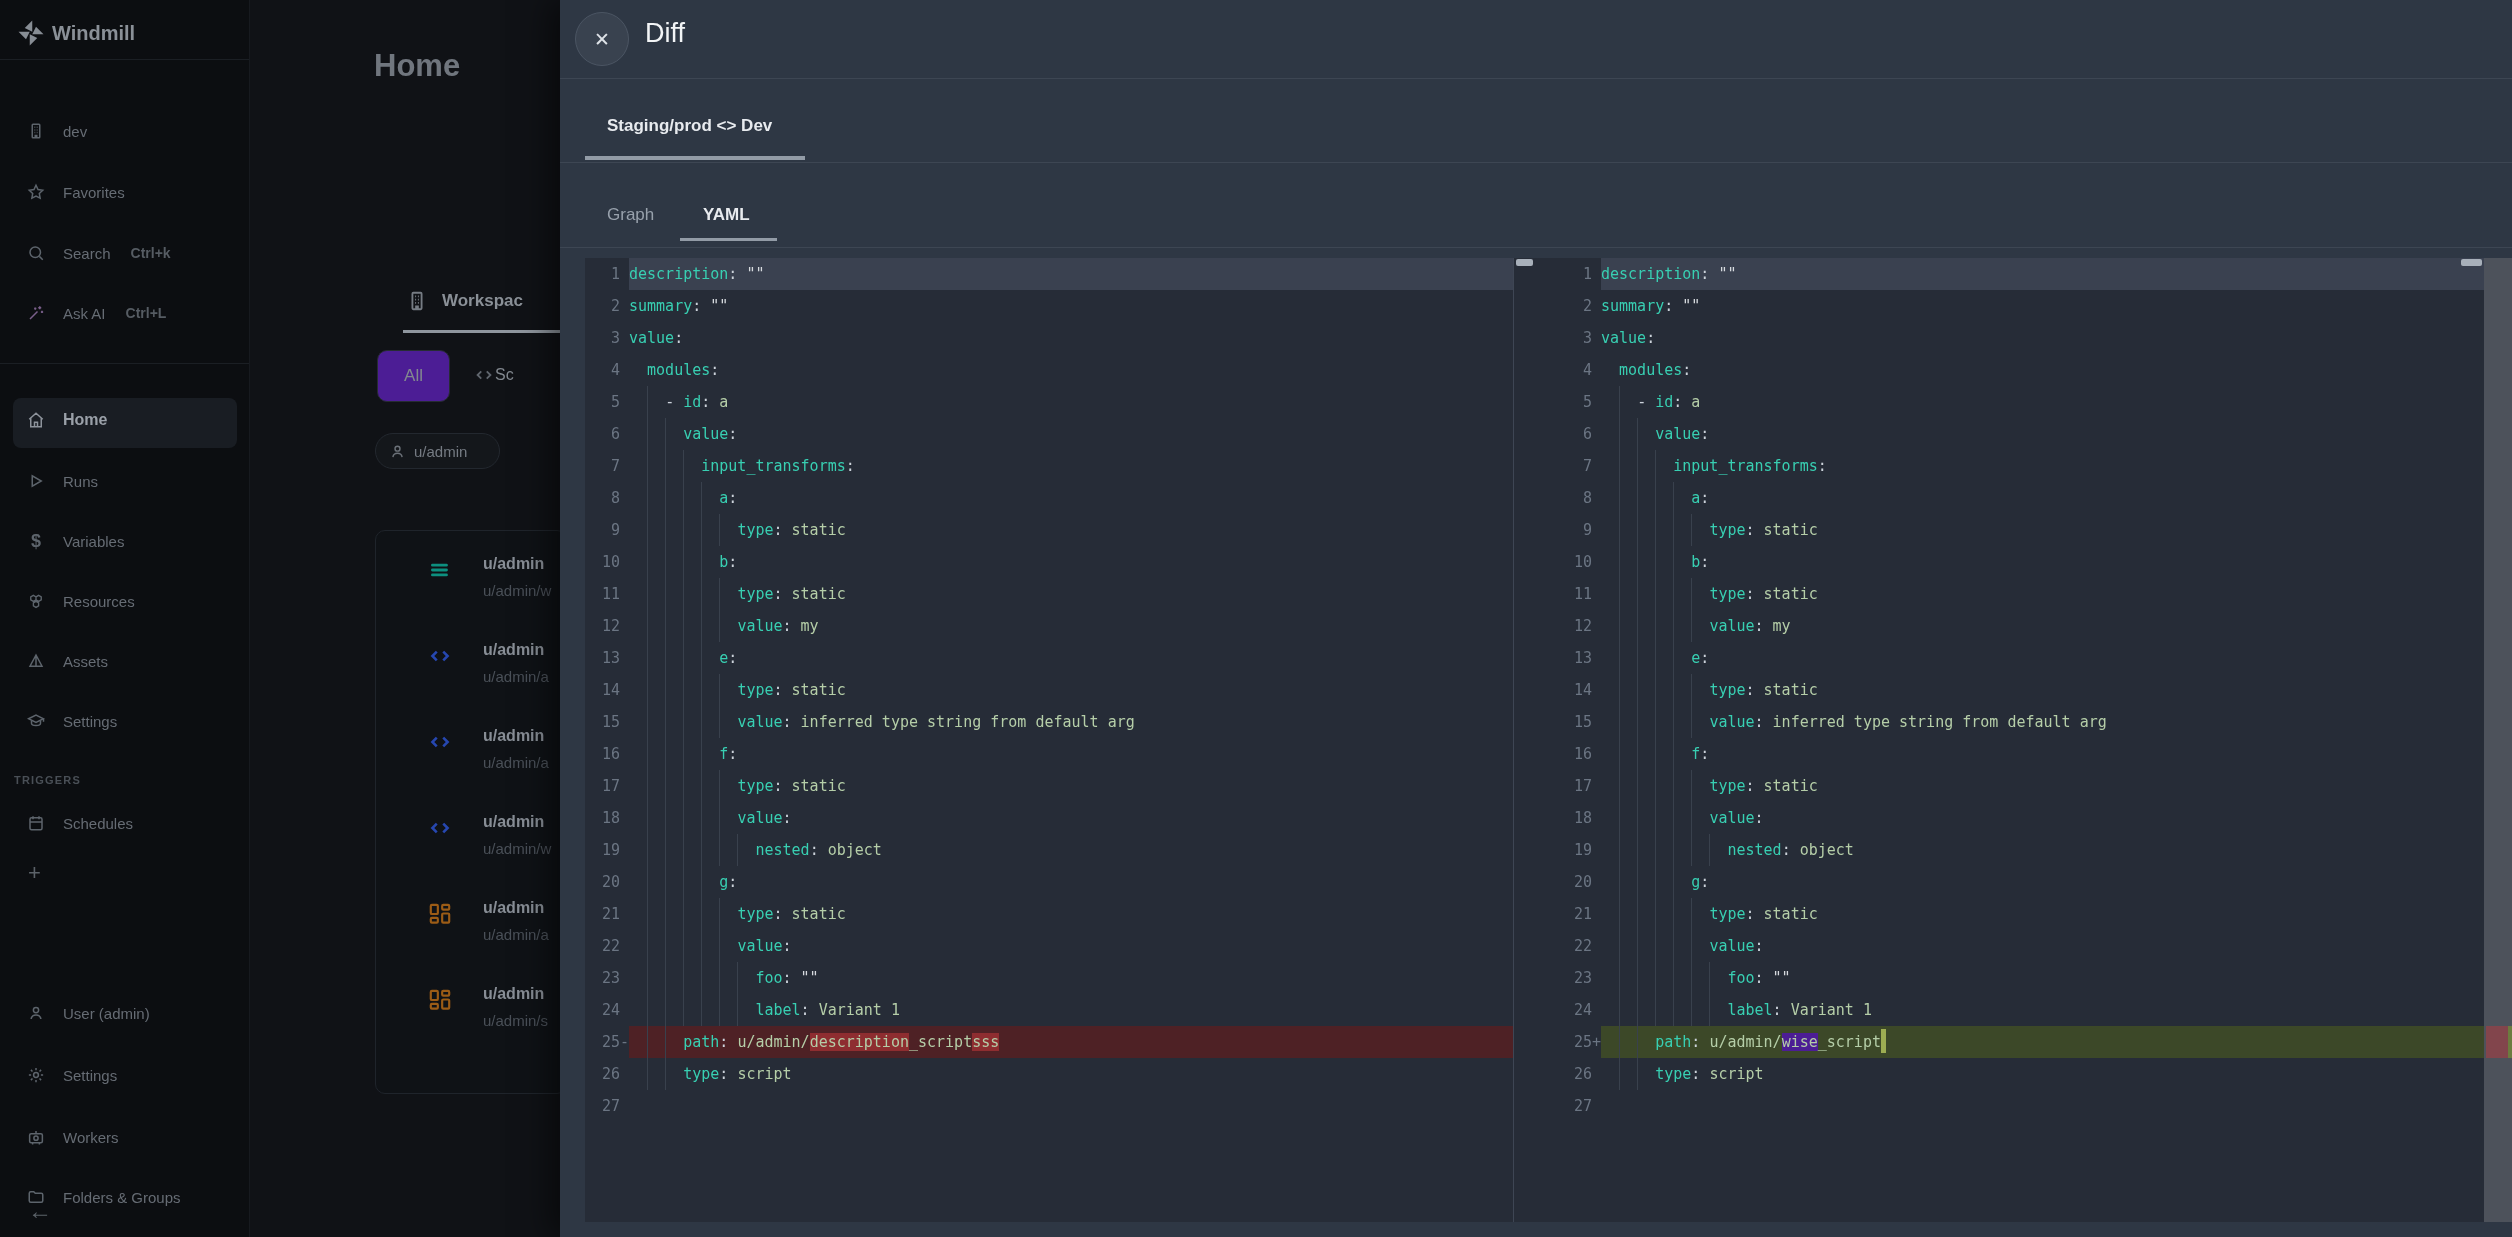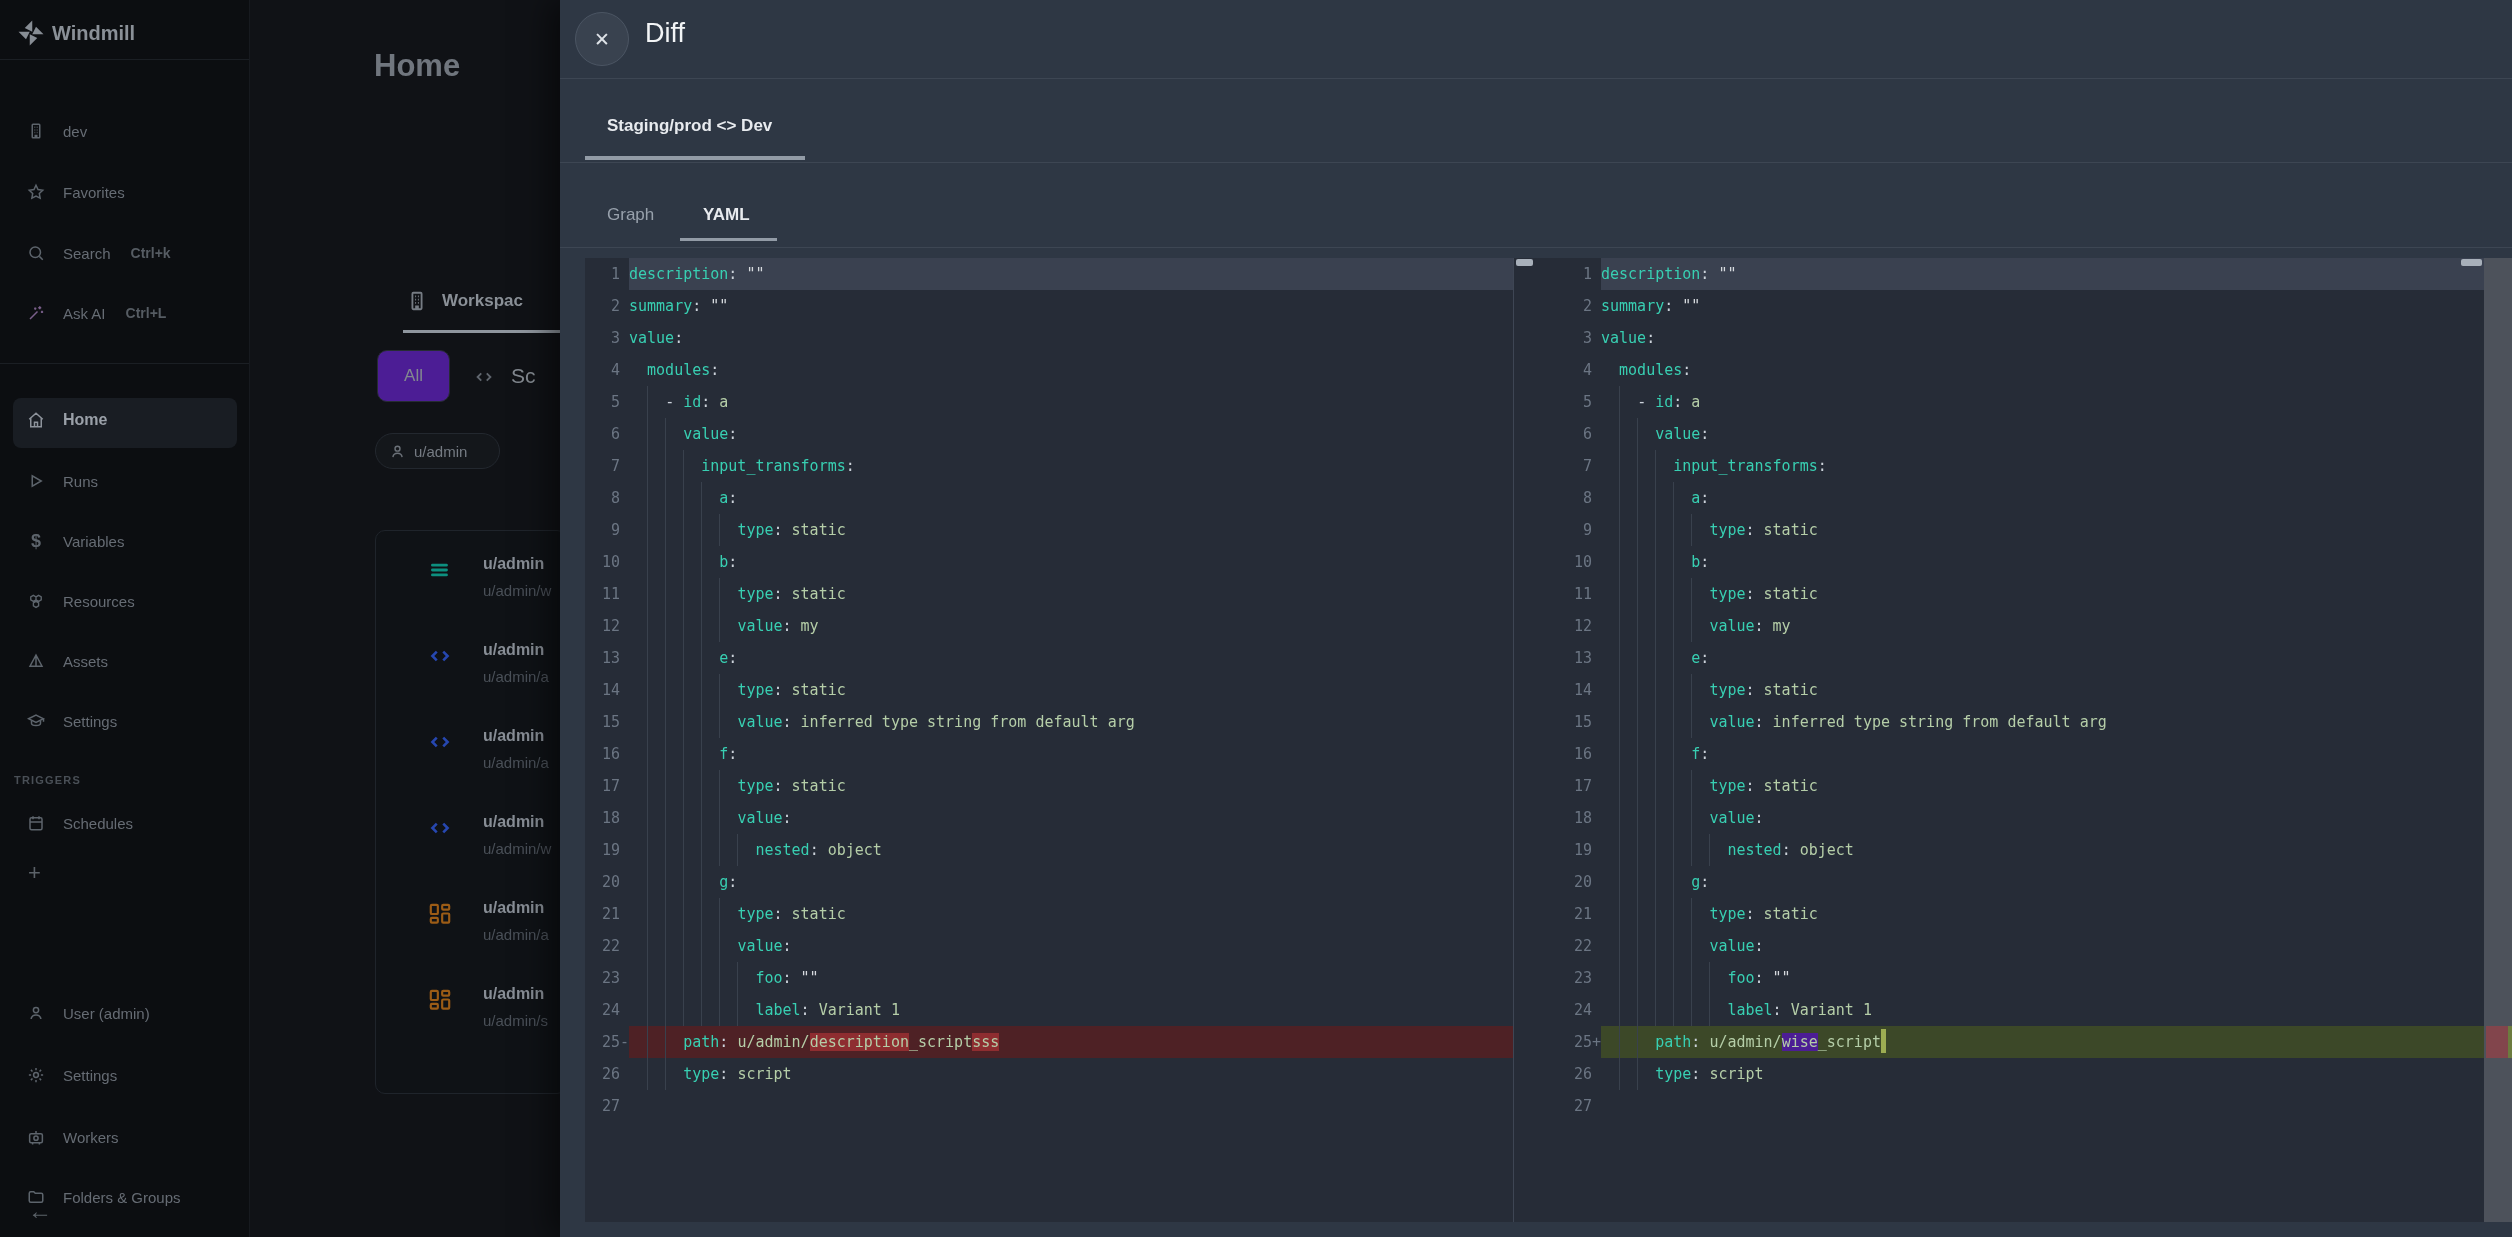--- a/index.html
+++ b/index.html
@@ -25,21 +25,21 @@
   
   #home-title{position:absolute;left:374px;top:48px;font-size:31px;font-weight:700;color:#70767e}
   #learn-card{position:absolute;left:403px;top:158px;width:290px;height:95px;border:1px solid #22262d;border-radius:12px;background:#14171b}
   #learn-card .ic{position:absolute;left:40px;top:34px;color:#4e555d}
   #learn-card .t1{position:absolute;left:75px;top:22px;font-size:17px;font-weight:700;color:#868c93}
   #learn-card .t2{position:absolute;left:75px;top:52px;font-size:15px;color:#50565e}
   #ws-tab{position:absolute;left:406px;top:290px;display:flex;align-items:center;gap:14px;color:#8a9097;font-size:17px;font-weight:700}
   #ws-tab .ic{color:#767c84}
   #ws-underline{position:absolute;left:403px;top:330px;width:160px;height:3px;background:#8f969e}
   #all-btn{position:absolute;left:377px;top:350px;width:71px;height:50px;border:1px solid #272c33;border-radius:10px;background:#4c1d95;color:#82888f;font-size:17px;display:flex;align-items:center;justify-content:center;cursor:pointer}
-  #scripts-filter{position:absolute;left:473px;top:364px;display:flex;align-items:flex-end;gap:16px;color:#82888f;font-size:21px}
+  #scripts-filter{position:absolute;left:473px;top:364px;display:flex;align-items:center;gap:0;color:#82888f;font-size:16px}
   #scripts-filter .ic{color:#60666e}
   #owner-chip{position:absolute;left:375px;top:433px;width:125px;height:36px;border:1px solid #23282f;border-radius:18px;background:#14171b;display:flex;align-items:center;gap:8px;padding-left:13px;box-sizing:border-box;color:#757b83;font-size:15px;cursor:pointer}
   #owner-chip .ic{color:#6b7178}
   #item-panel{position:absolute;left:375px;top:530px;width:190px;height:562px;border:1px solid #1f242b;border-radius:10px;background:#0f1216;overflow:hidden}
   .item-row{position:absolute;left:0;width:100%;height:86px;cursor:pointer}
   .item-row .ic{position:absolute;left:51px;top:16px}
   .item-row .t1{position:absolute;left:107px;top:14px;font-size:16px;font-weight:700;color:#878d95;white-space:nowrap}
   .item-row .t2{position:absolute;left:107px;top:41px;font-size:15px;color:#4a5058;white-space:nowrap}
   .ic-flow{color:#0d8f7f}.ic-script{color:#2647b0}.ic-app{color:#9c5c16}
 

